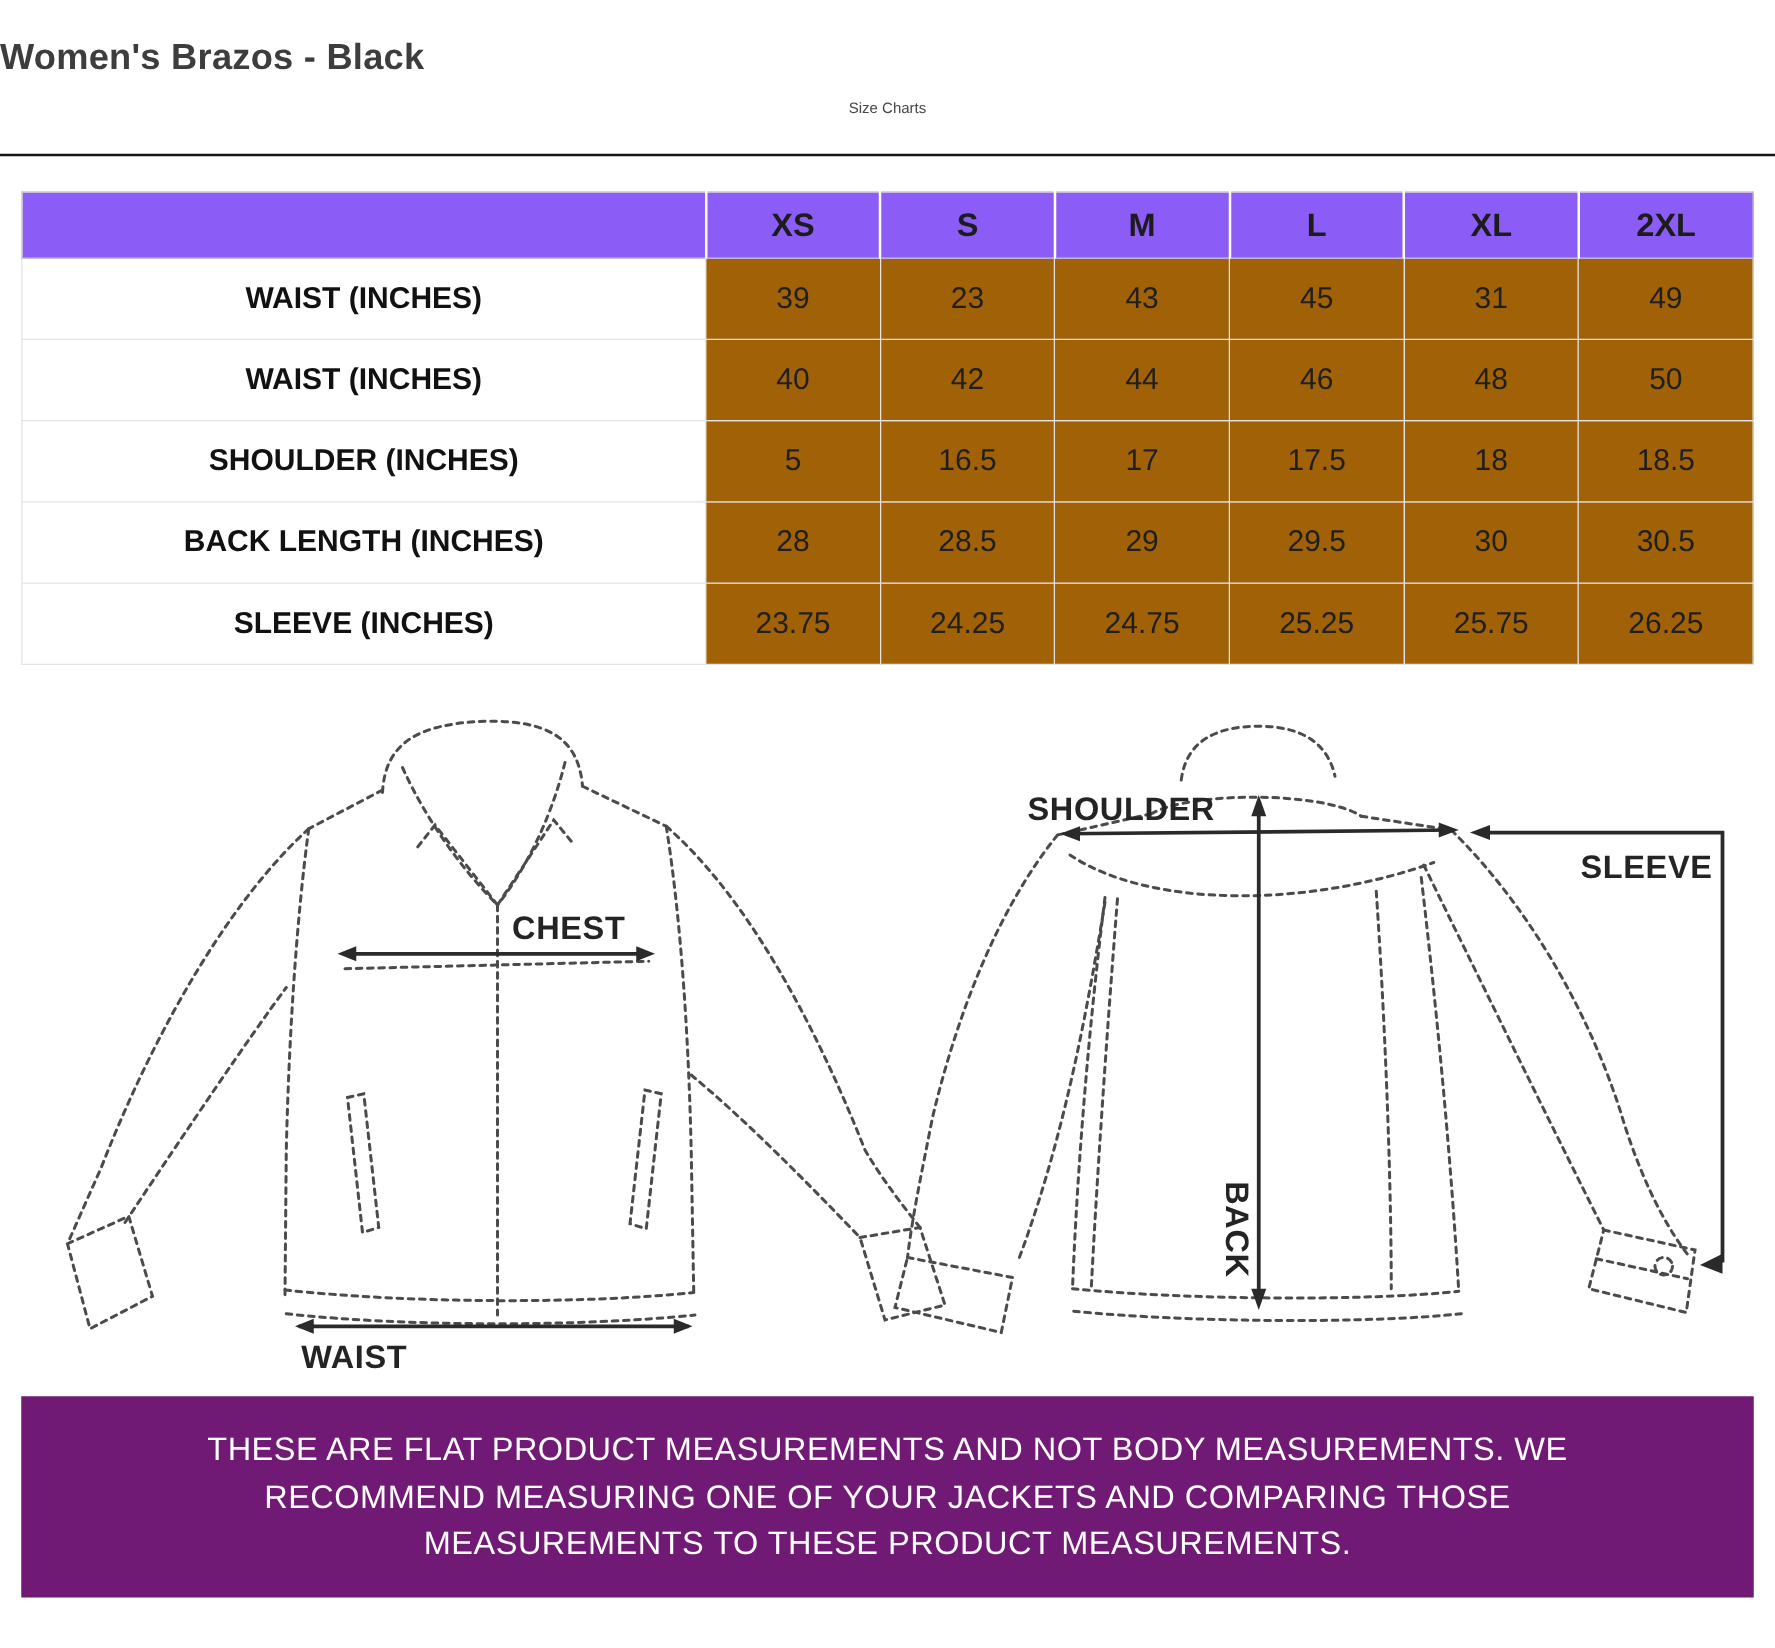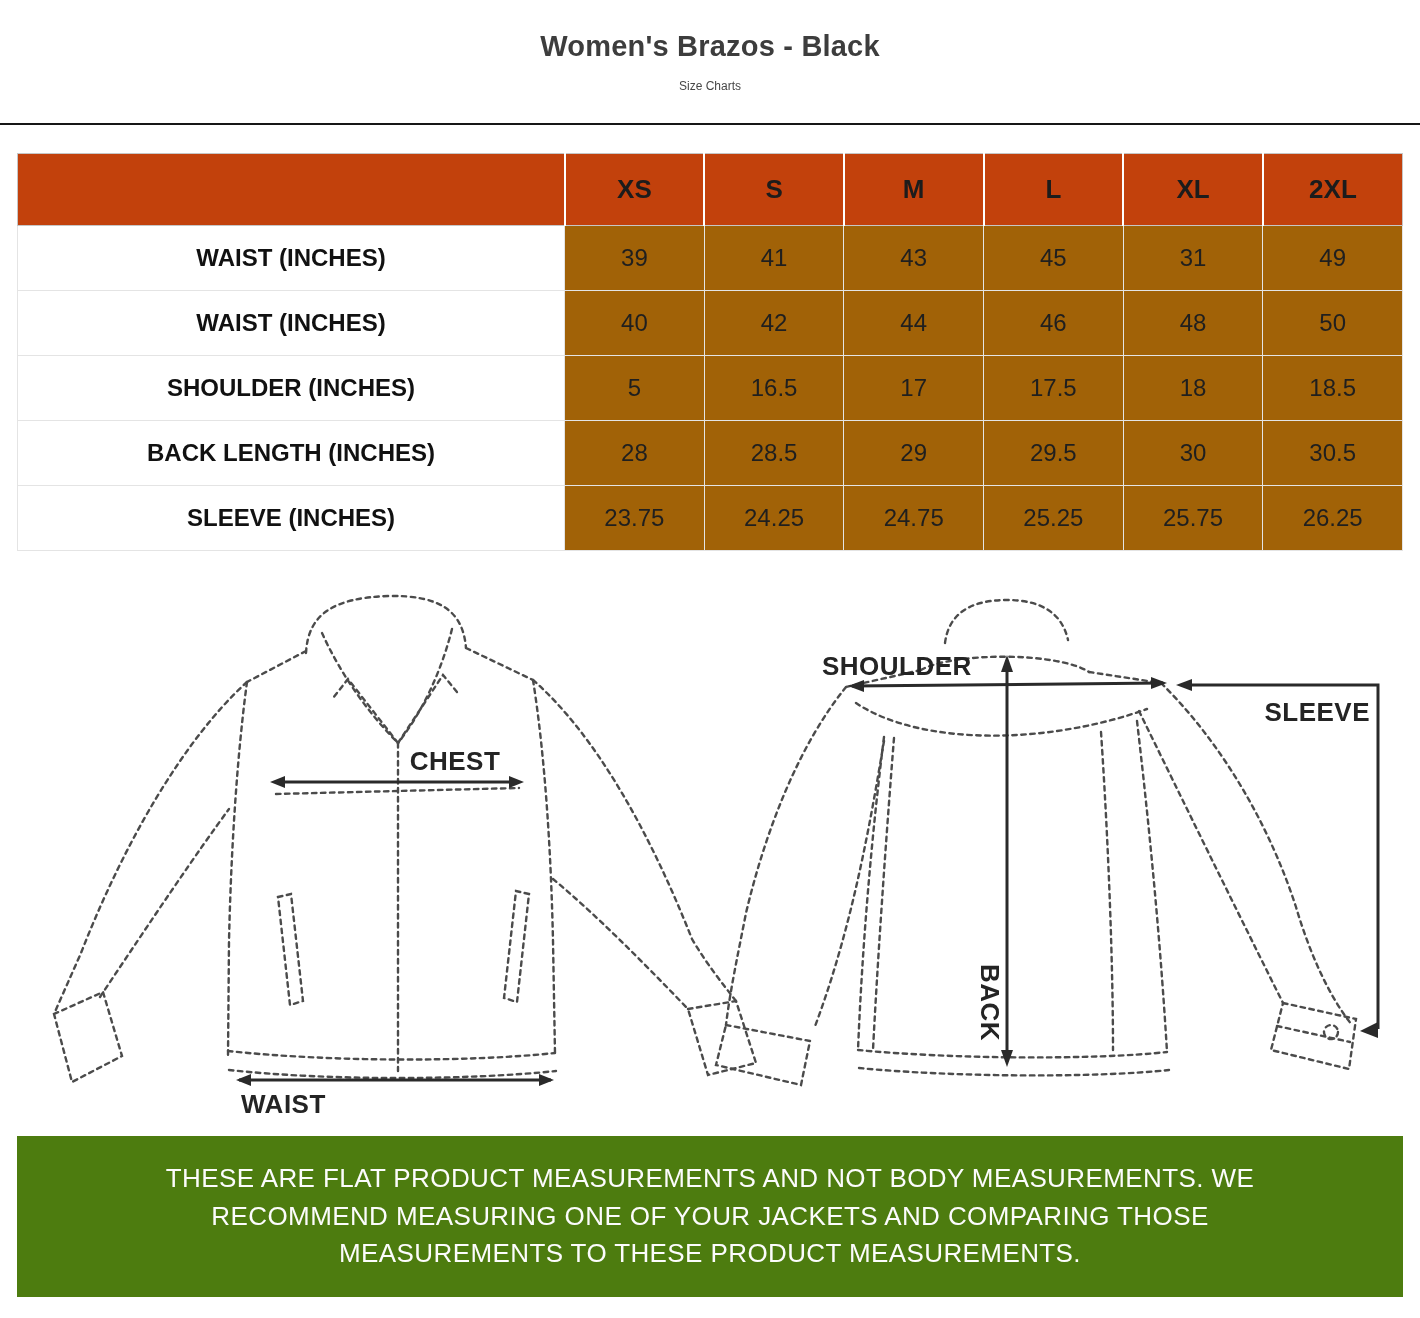--- a/index.html
+++ b/index.html
@@ -7,21 +7,20 @@
   body { font-family: "Liberation Sans", sans-serif; }
   .page {
     position: relative;
     width: 1420px;
     height: 1318px;
     background: #fff;
     overflow: hidden;
   }
   .page-title {
     padding-top: 30px;
-    text-align: center;
     font-size: 29px;
     font-weight: bold;
     color: #3d3d3d;
     letter-spacing: 0.2px;
   }
   .page-subtitle {
     margin-top: 16px;
     text-align: center;
     font-size: 12px;
     color: #474747;
@@ -39,22 +38,22 @@
     border-collapse: collapse;
     table-layout: fixed;
   }
   table.size-table th, table.size-table td {
     border: 1px solid #e4e4e4;
     text-align: center;
     vertical-align: middle;
   }
   table.size-table col.label-col { width: 39.5%; }
   table.size-table thead th {
-    background: #c2410c;
-    height: 72px;
+    background: #8b5cf6;
+    height: 53px;
     font-size: 26px;
     font-weight: bold;
     color: #1c1c1c;
     border-color: #c6c6c6;
     border-left: 2px solid #fff;
   }
   table.size-table thead th:first-child { border-left: 1px solid #c6c6c6; }
   table.size-table tbody th {
     height: 65px;
     font-size: 24px;
@@ -87,21 +86,21 @@
   .diag-label {
     font-family: "Liberation Sans", sans-serif;
     font-size: 26px;
     font-weight: 600;
     fill: #242424;
     letter-spacing: 0.5px;
   }
   
   .notice {
     margin: 0 17px;
-    background: #4d7c0f;
+    background: #701a75;
     color: #fcfcfc;
     text-align: center;
     padding: 24px 55px;
     min-height: 135px;
   }
   .notice-text {
     max-width: 1180px;
     margin: 0 auto;
     font-size: 26px;
     line-height: 1.45;
@@ -136,21 +135,21 @@
           <th>M</th>
           <th>L</th>
           <th>XL</th>
           <th>2XL</th>
         </tr>
       </thead>
       <tbody>
         <tr>
           <th>WAIST (INCHES)</th>
           <td>39</td>
-          <td>41</td>
+          <td>23</td>
           <td>43</td>
           <td>45</td>
           <td>31</td>
           <td>49</td>
         </tr>
         <tr>
           <th>WAIST (INCHES)</th>
           <td>40</td>
           <td>42</td>
           <td>44</td>

